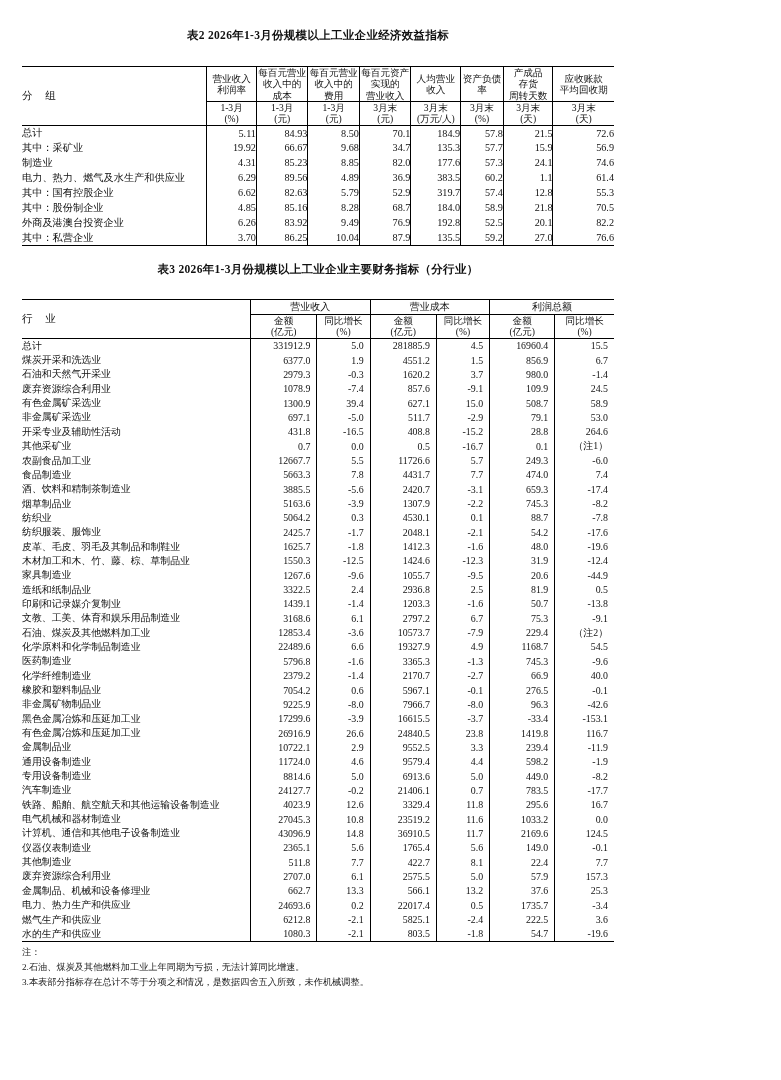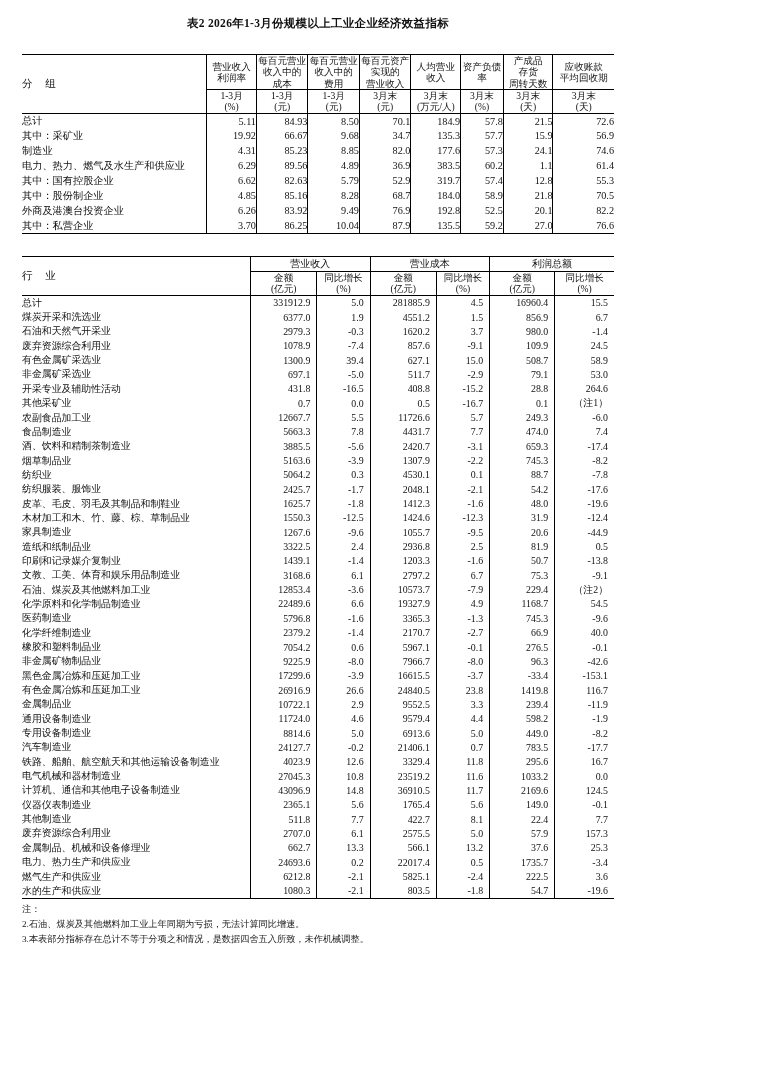--- a/index.html
+++ b/index.html
@@ -12,21 +12,21 @@
     height: 1080px;
     font-family: "Liberation Serif", "DejaVu Serif", serif;
     color: #1a1a1a;
     overflow: hidden;
     position: relative;
   }
   .page {
     width: 636px;
     height: 1080px;
     box-sizing: border-box;
-    padding: 4px 22px;
+    padding: 16px 22px;
     position: relative;
   }
 
   
   .table-title {
     text-align: center;
     font-weight: bold;
     font-size: 11.5px;
     letter-spacing: 0.3px;
     color: #111;
@@ -294,20 +294,21 @@
           <td class="num vl rule-bot">10.04</td>
           <td class="num vl rule-bot">87.9</td>
           <td class="num vl rule-bot">135.5</td>
           <td class="num vl rule-bot">59.2</td>
           <td class="num vl rule-bot">27.0</td>
           <td class="num vl rule-bot">76.6</td>
         </tr>
       </tbody>
   </table>
 
+  <div class="table-title" id="table3-title">表3    2026年1-3月份规模以上工业企业主要财务指标（分行业）</div>
 
   <table class="stat" id="table3">
     <colgroup>
       <col style="width:38.6%">
       <col style="width:11.2%">
         <col style="width:9.0%">
       <col style="width:11.2%">
         <col style="width:9.0%">
       <col style="width:11.0%">
         <col style="width:10.0%">

